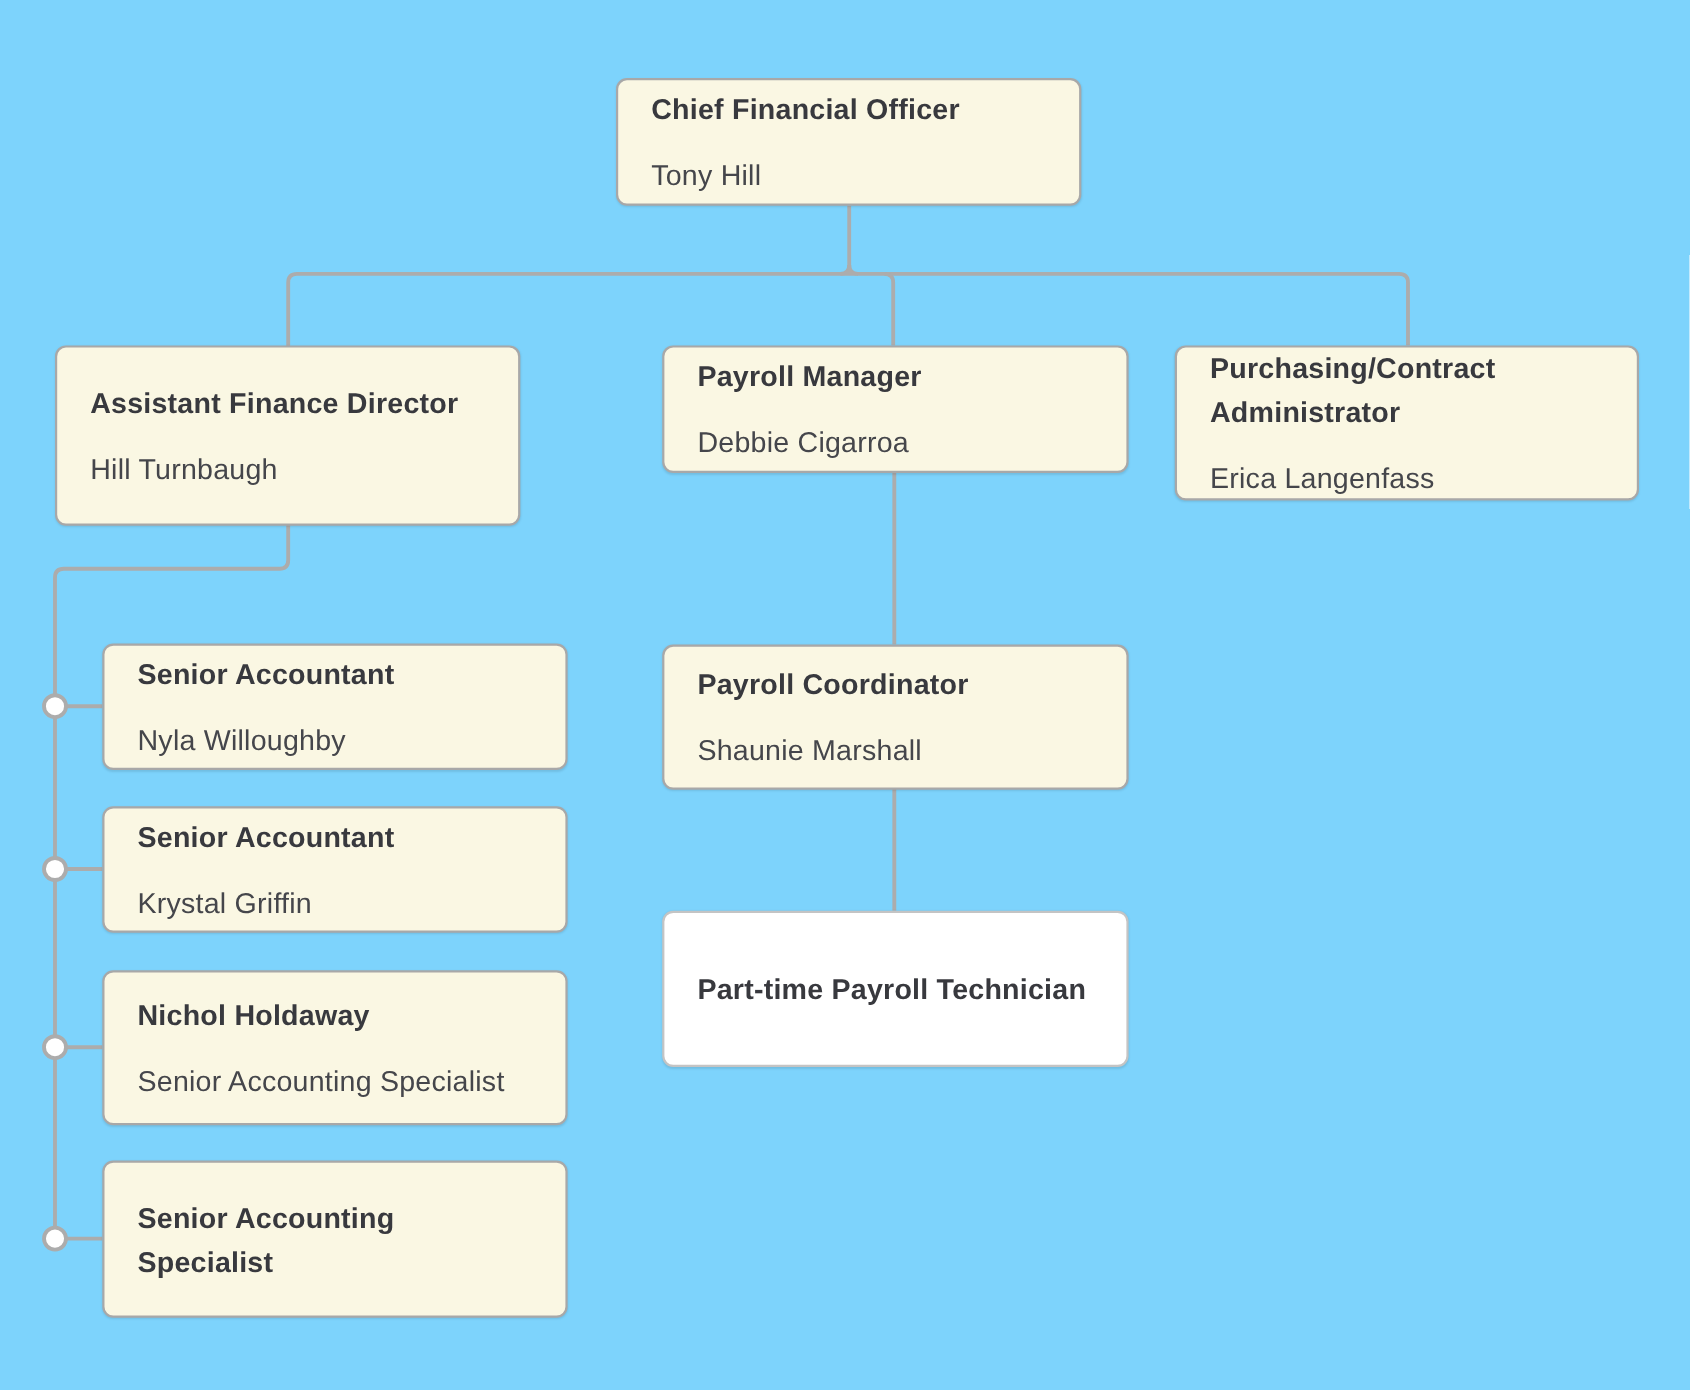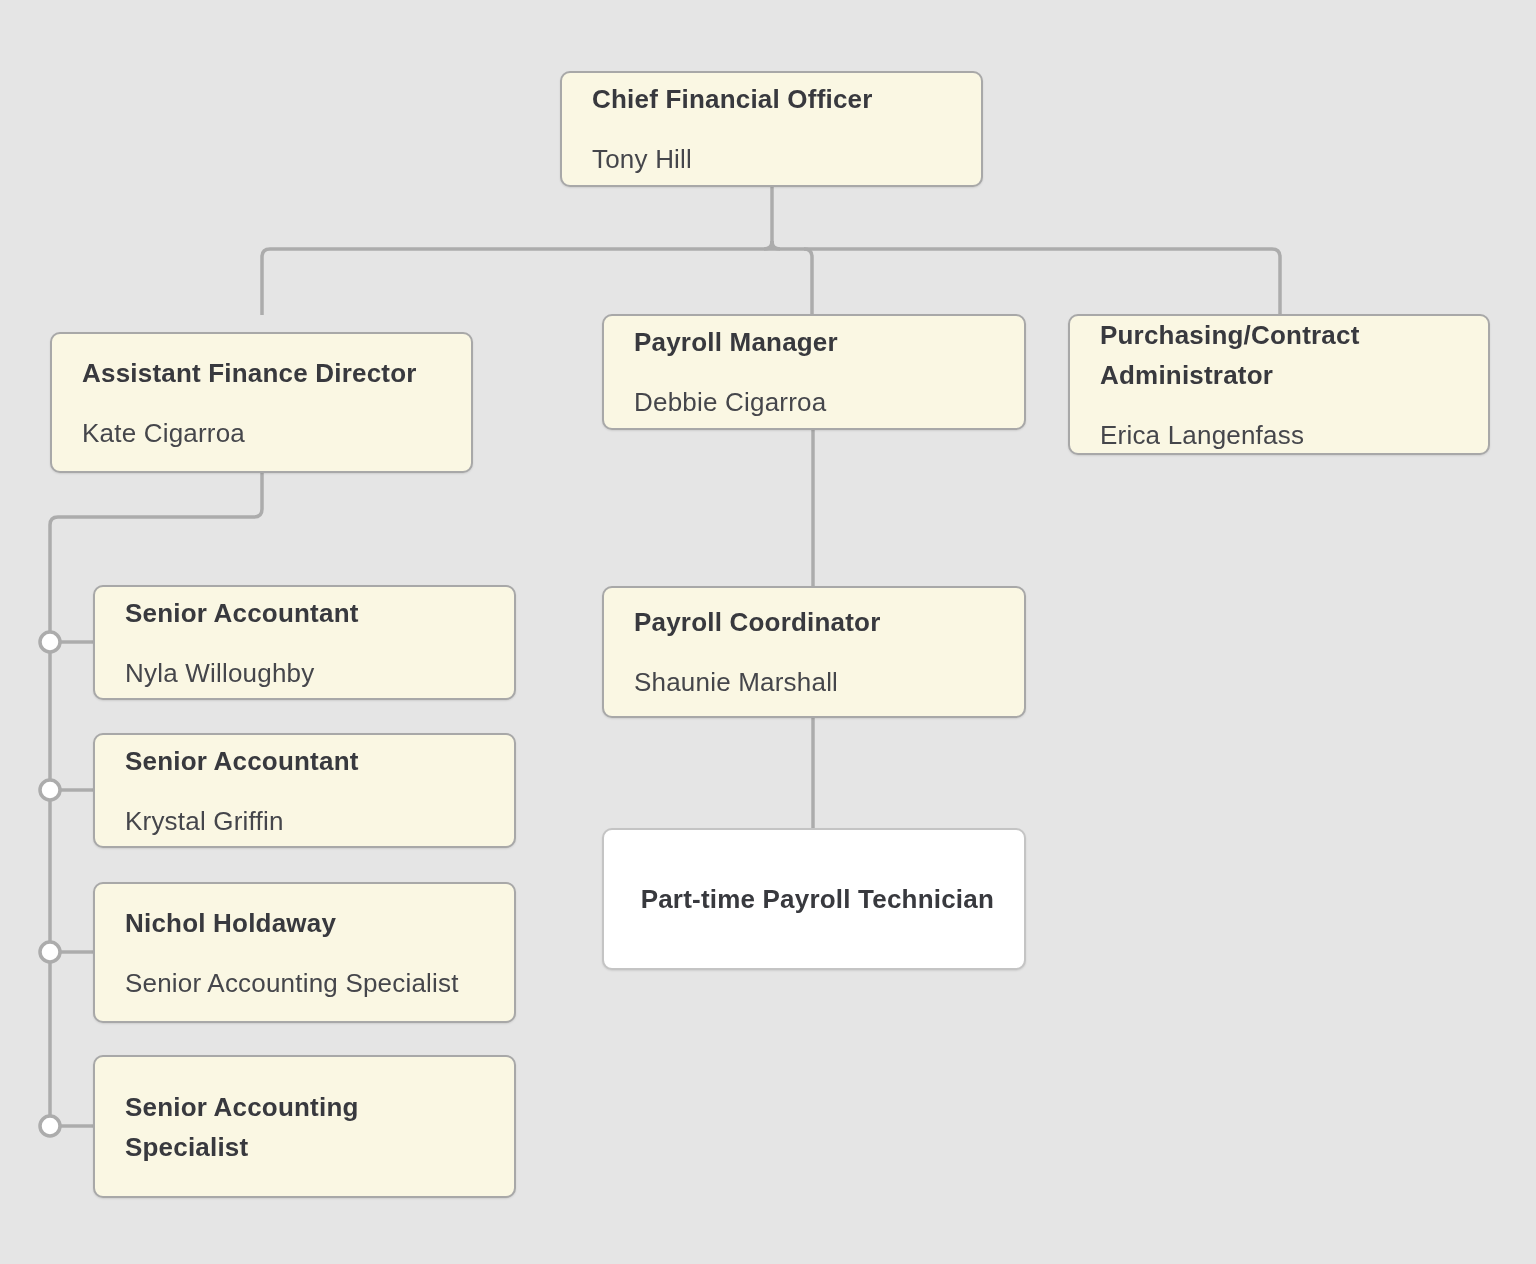--- a/index.html
+++ b/index.html
@@ -4,21 +4,21 @@
 <style>
   html, body {
     margin: 0;
     padding: 0;
     background: #ffffff;
   }
   .canvas {
     position: relative;
     width: 1536px;
     height: 1264px;
-    background: #e5e5e5;
+    background: #7dd3fc;
     font-family: "Liberation Sans", "DejaVu Sans", sans-serif;
     overflow: hidden;
   }
   .connector-layer {
     position: absolute;
     inset: 0;
     width: 1536px;
     height: 1264px;
     pointer-events: none;
   }
@@ -31,21 +31,20 @@
     padding: 0 30px;
     display: flex;
     flex-direction: column;
     justify-content: center;
     box-shadow: 0 1px 2px rgba(0,0,0,0.10);
     cursor: pointer;
   }
   .node.node-plain {
     background: #ffffff;
     border-color: #c4c4c4;
-    align-items: flex-end;
   }
   .heading {
     font-weight: bold;
     font-size: 26px;
     line-height: 40px;
     color: #38393e;
     letter-spacing: 0.2px;
   }
   .subtext {
     font-weight: normal;
@@ -83,23 +82,23 @@
     <circle cx="50" cy="790" r="10" fill="#ffffff"></circle>
     <circle cx="50" cy="952" r="10" fill="#ffffff"></circle>
     <circle cx="50" cy="1126" r="10" fill="#ffffff"></circle>
   </svg>
 
   <div class="node" style="left:560px;top:71px;width:423px;height:116px">
     <div class="heading">Chief Financial Officer</div>
     <div class="subtext">Tony Hill</div>
   </div>
 
-  <div class="node" style="left:50px;top:332px;width:423px;height:141px">
+  <div class="node" style="left:50px;top:314px;width:423px;height:164px">
     <div class="heading">Assistant Finance Director</div>
-    <div class="subtext">Kate Cigarroa</div>
+    <div class="subtext">Hill Turnbaugh</div>
   </div>
 
   <div class="node" style="left:1068px;top:314px;width:422px;height:141px">
     <div class="heading">Purchasing/Contract Administrator</div>
     <div class="subtext">Erica Langenfass</div>
   </div>
 
   <div class="node" style="left:602px;top:314px;width:424px;height:116px">
     <div class="heading">Payroll Manager</div>
     <div class="subtext">Debbie Cigarroa</div>

